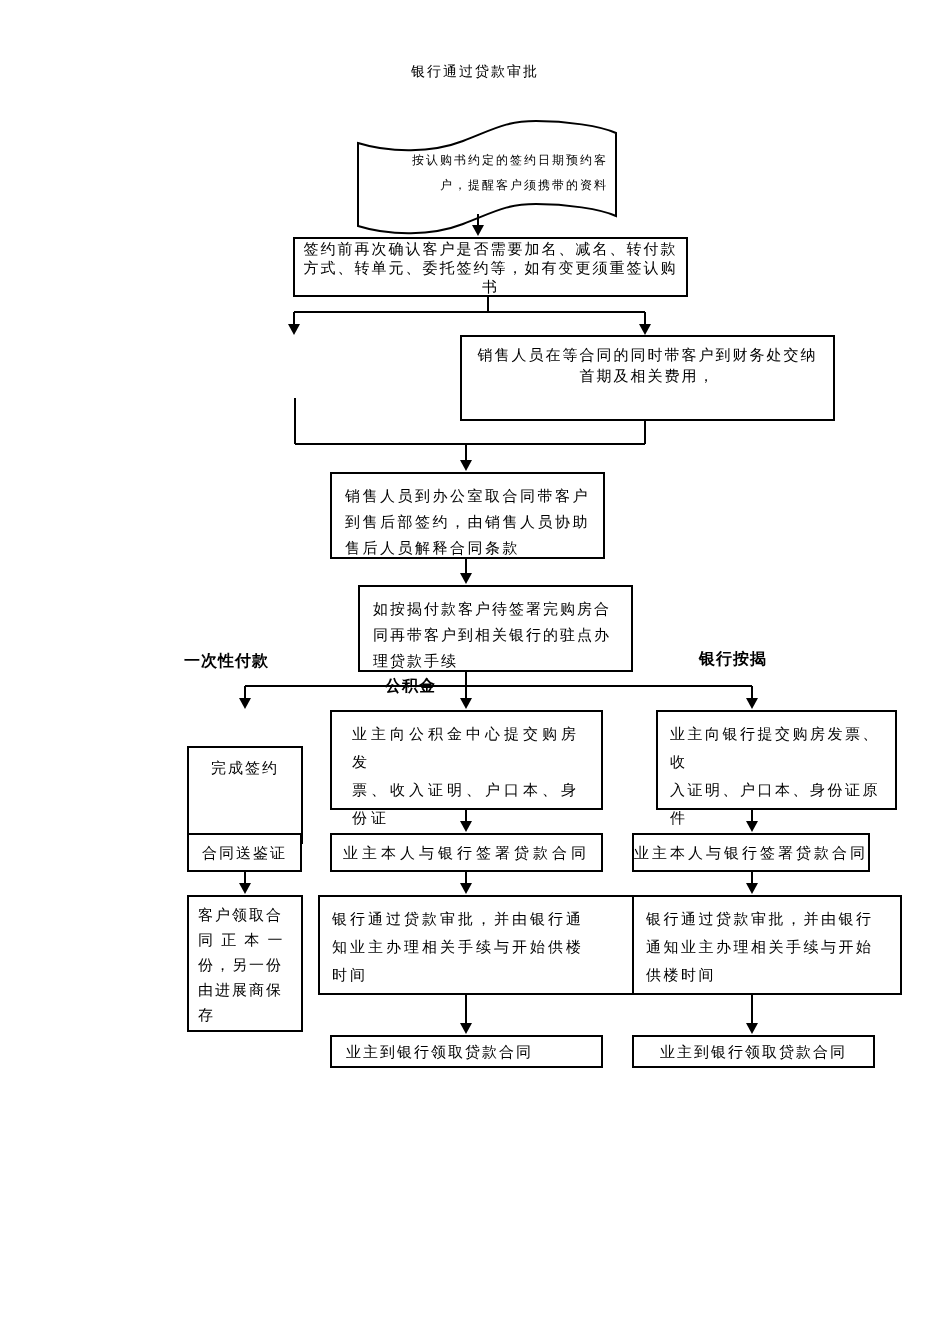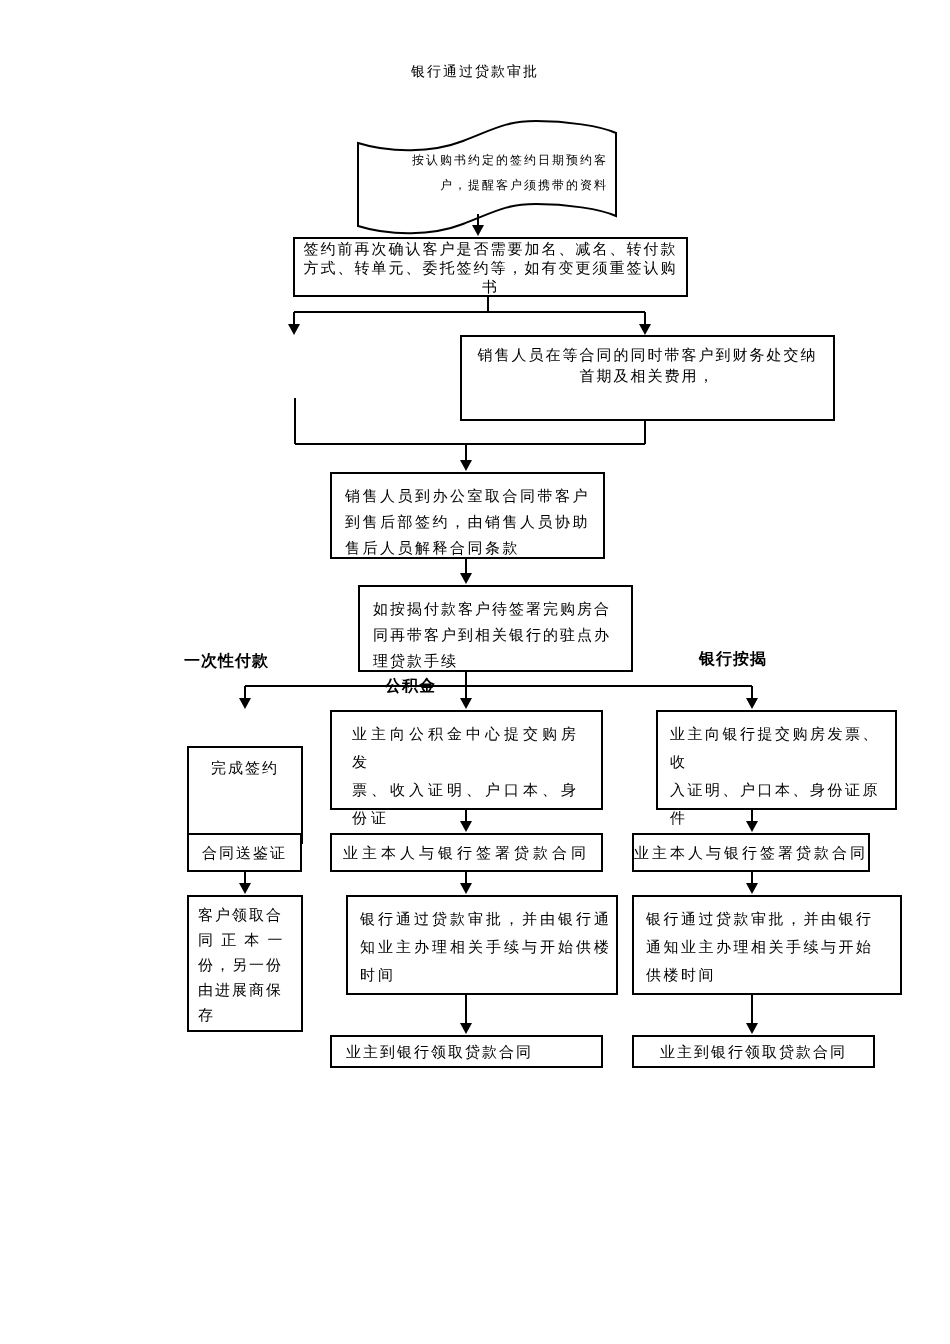--- a/index.html
+++ b/index.html
@@ -53,21 +53,21 @@
   #n-finance       {left:460px;top:335px;width:375px;height:86px;align-items:flex-start;padding-top:7px;}
   #n-sign          {left:330px;top:472px;width:275px;height:87px;padding:9px 8px 0 13px;line-height:26px;letter-spacing:2.5px;}
   #n-mortgage      {left:330px;top:585px;width:275px;height:87px;padding:9px 8px 0 13px;line-height:26px;letter-spacing:2px;margin-left:28px;}
   #n-complete      {left:187px;top:710px;width:116px;height:98px;padding-top:9px;margin-top:36px;}
   #n-fund-docs     {left:330px;top:710px;width:273px;height:100px;padding:8px 6px 0 20px;line-height:28px;letter-spacing:4px;}
   #n-bank-docs     {left:656px;top:710px;width:241px;height:100px;padding:8px 6px 0 12px;line-height:28px;letter-spacing:2.5px;}
   #n-authenticate  {left:187px;top:833px;width:115px;height:39px;line-height:35px;}
   #n-fund-loan     {left:330px;top:833px;width:273px;height:39px;line-height:35px;letter-spacing:4px;}
   #n-bank-loan     {left:632px;top:833px;width:238px;height:39px;line-height:35px;letter-spacing:3px;}
   #n-receive       {left:187px;top:895px;width:116px;height:137px;padding:5px 7px 0 9px;line-height:25px;}
-  #n-fund-approve  {left:346px;top:895px;width:272px;height:100px;padding:8px 2px 0 12px;line-height:28px;letter-spacing:3px;}
+  #n-fund-approve  {left:318px;top:895px;width:316px;height:100px;padding:8px 2px 0 12px;line-height:28px;letter-spacing:3px;}
   #n-bank-approve  {left:632px;top:895px;width:270px;height:100px;padding:8px 6px 0 12px;line-height:28px;letter-spacing:2.5px;}
   #n-fund-receive  {left:330px;top:1035px;width:273px;height:33px;line-height:29px;padding-left:14px;}
   #n-bank-receive  {left:632px;top:1035px;width:243px;height:33px;line-height:29px;text-align:center;}
   #flag-label      {left:366px;top:148px;width:242px;}
   #lbl-once        {left:184px;top:651px;}
   #lbl-fund        {left:385px;top:676px;}
   #lbl-bank        {left:699px;top:649px;}
 </style>
 </head>
 <body>

